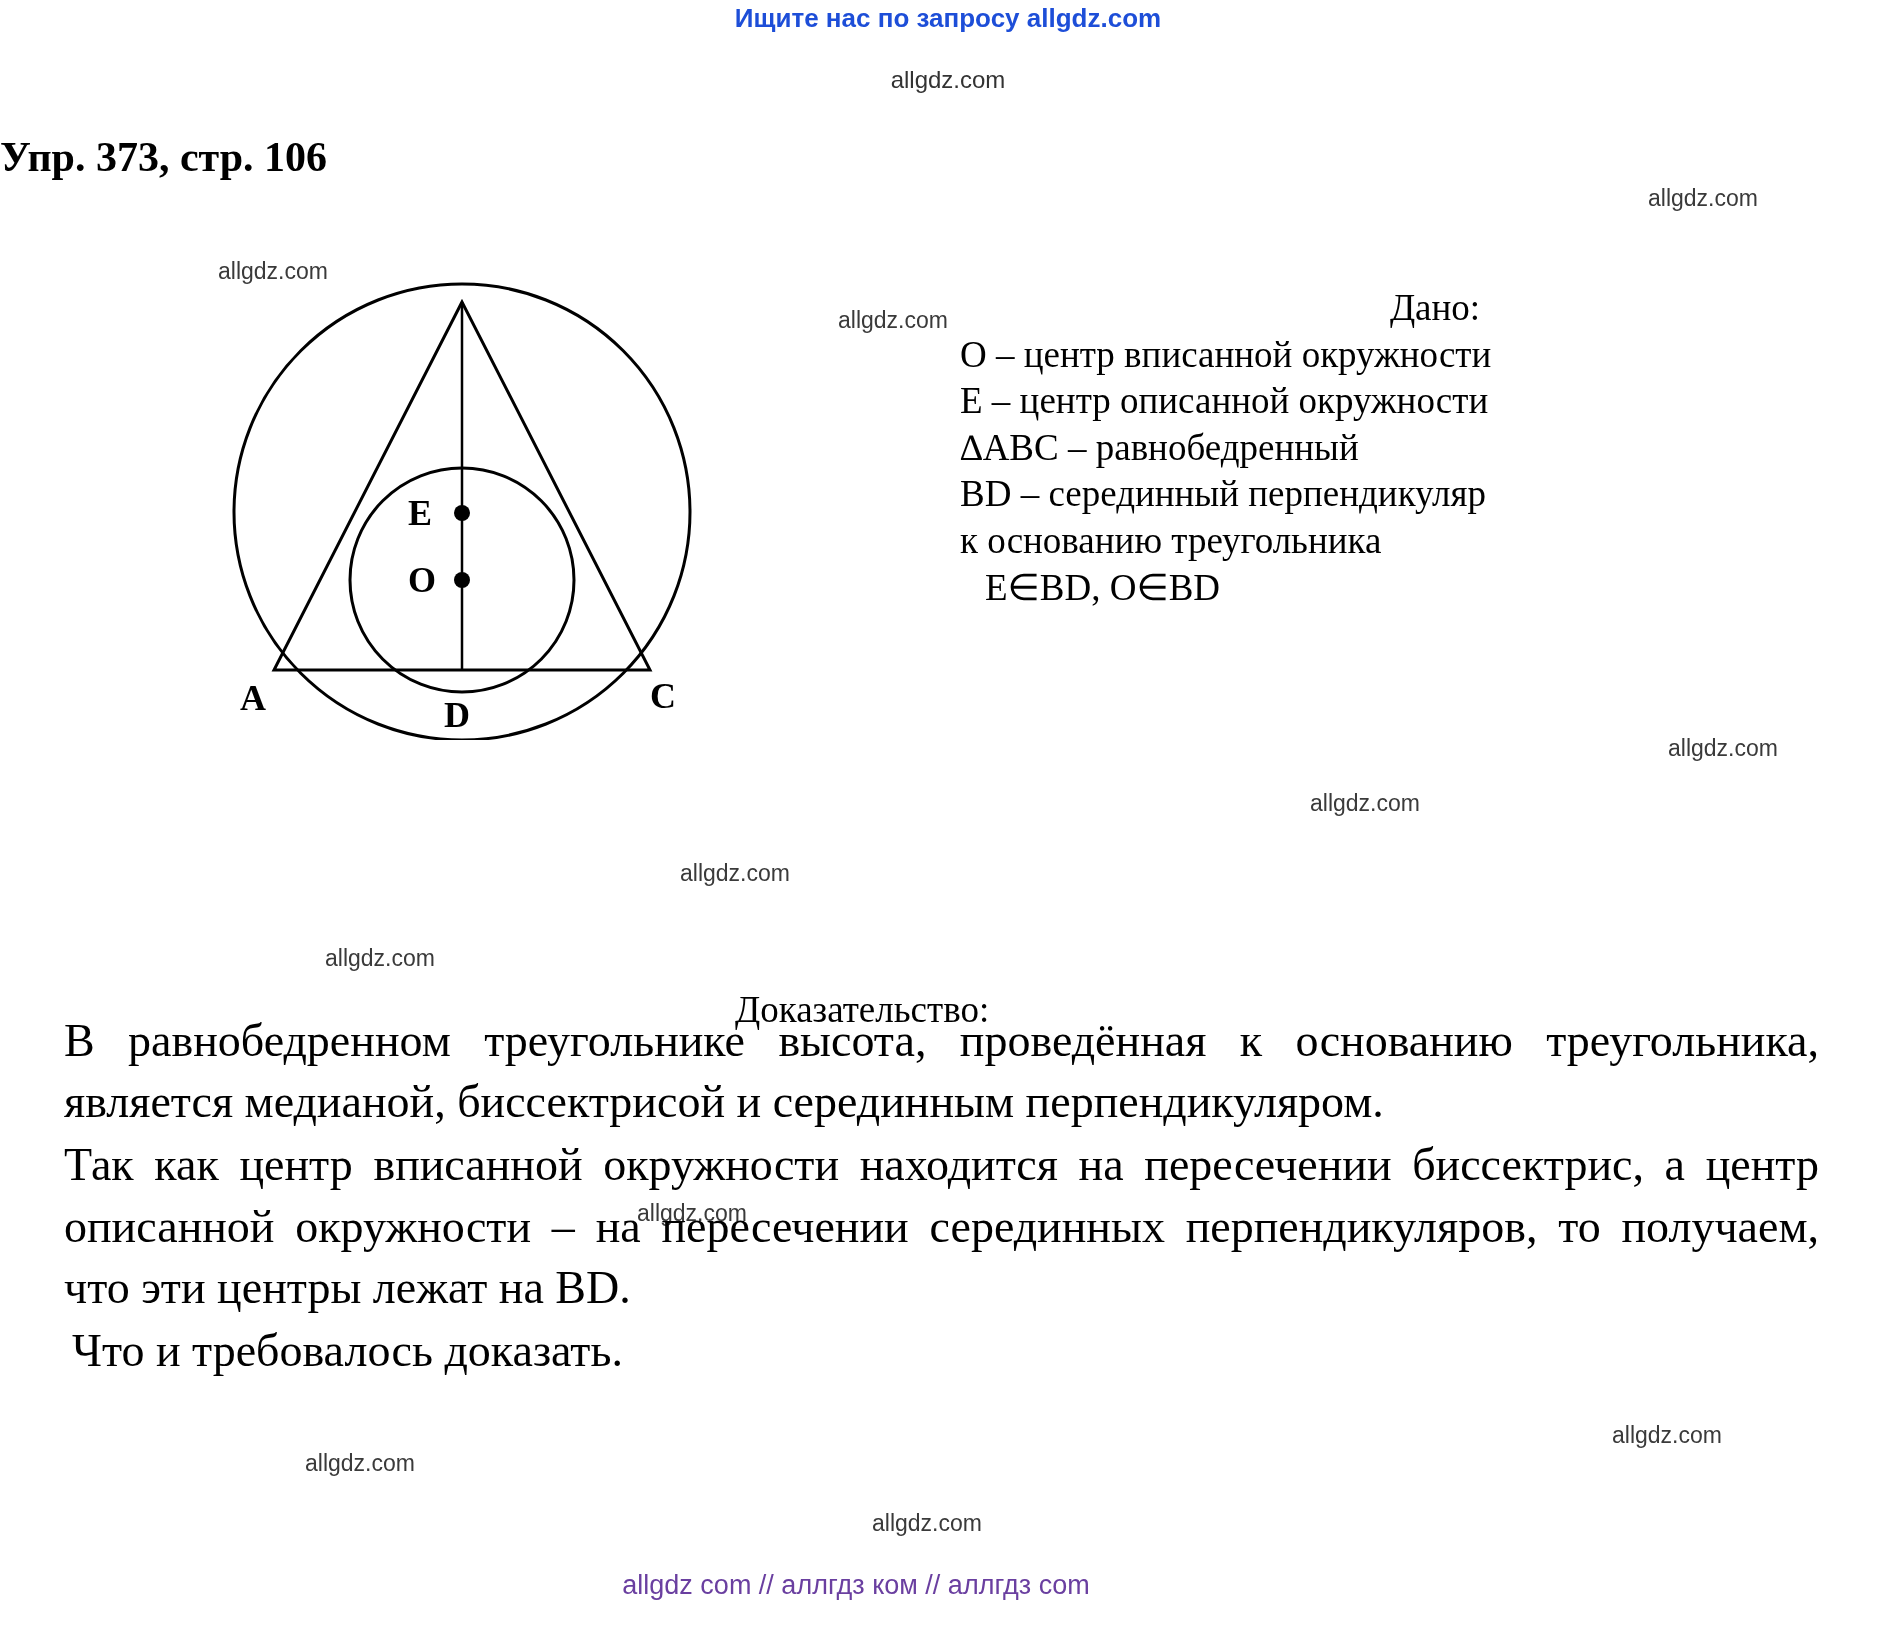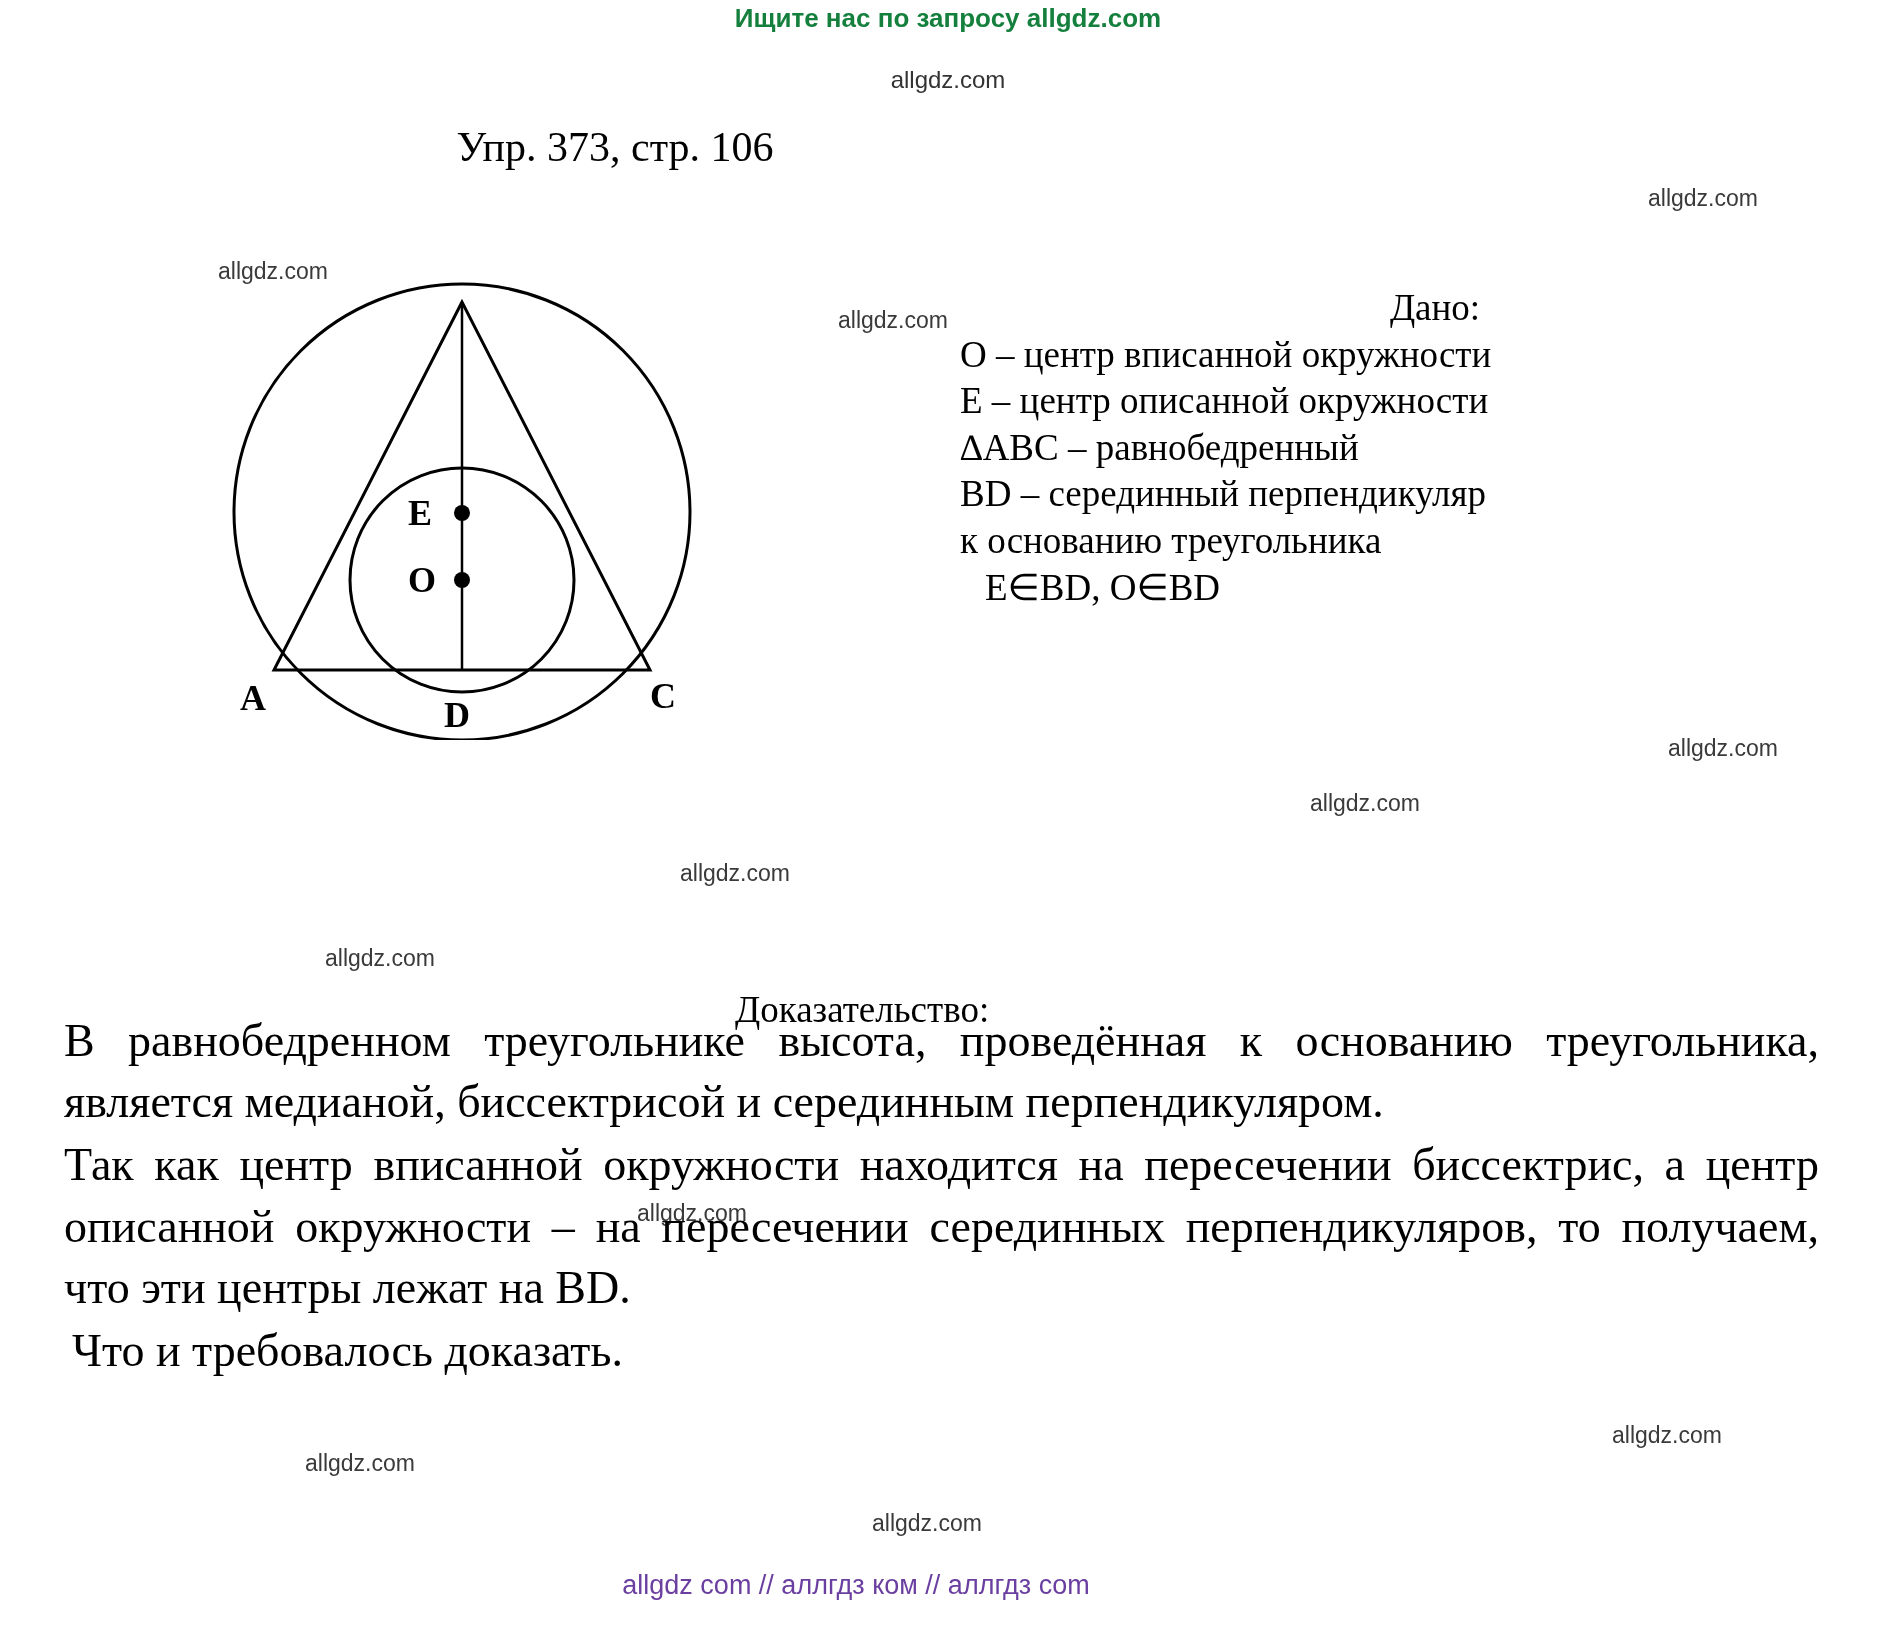--- a/index.html
+++ b/index.html
@@ -23,42 +23,42 @@
     white-space: nowrap;
   }
   #top-banner {
     position: absolute;
     top: 3px;
     left: 0;
     width: 1896px;
     text-align: center;
     font-family: "Liberation Sans", sans-serif;
     font-size: 26px;
-    color: #15803d;
+    color: #1d4ed8;
     font-weight: bold;
     white-space: nowrap;
   }
   #top-wm {
     position: absolute;
     top: 66px;
     left: 0;
     width: 1896px;
     text-align: center;
     font-family: "Liberation Sans", sans-serif;
     font-size: 24px;
     color: #333;
   }
   #title {
     position: absolute;
-    top: 123px;
+    top: 133px;
     left: 0;
     width: 1230px;
-    text-align: center;
+    text-align: left;
     font-size: 42px;
-    font-weight: normal;
+    font-weight: bold;
     white-space: nowrap;
   }
   #figure {
     position: absolute;
     left: 230px;
     top: 280px;
     width: 520px;
     height: 450px;
   }
   #given-block {

